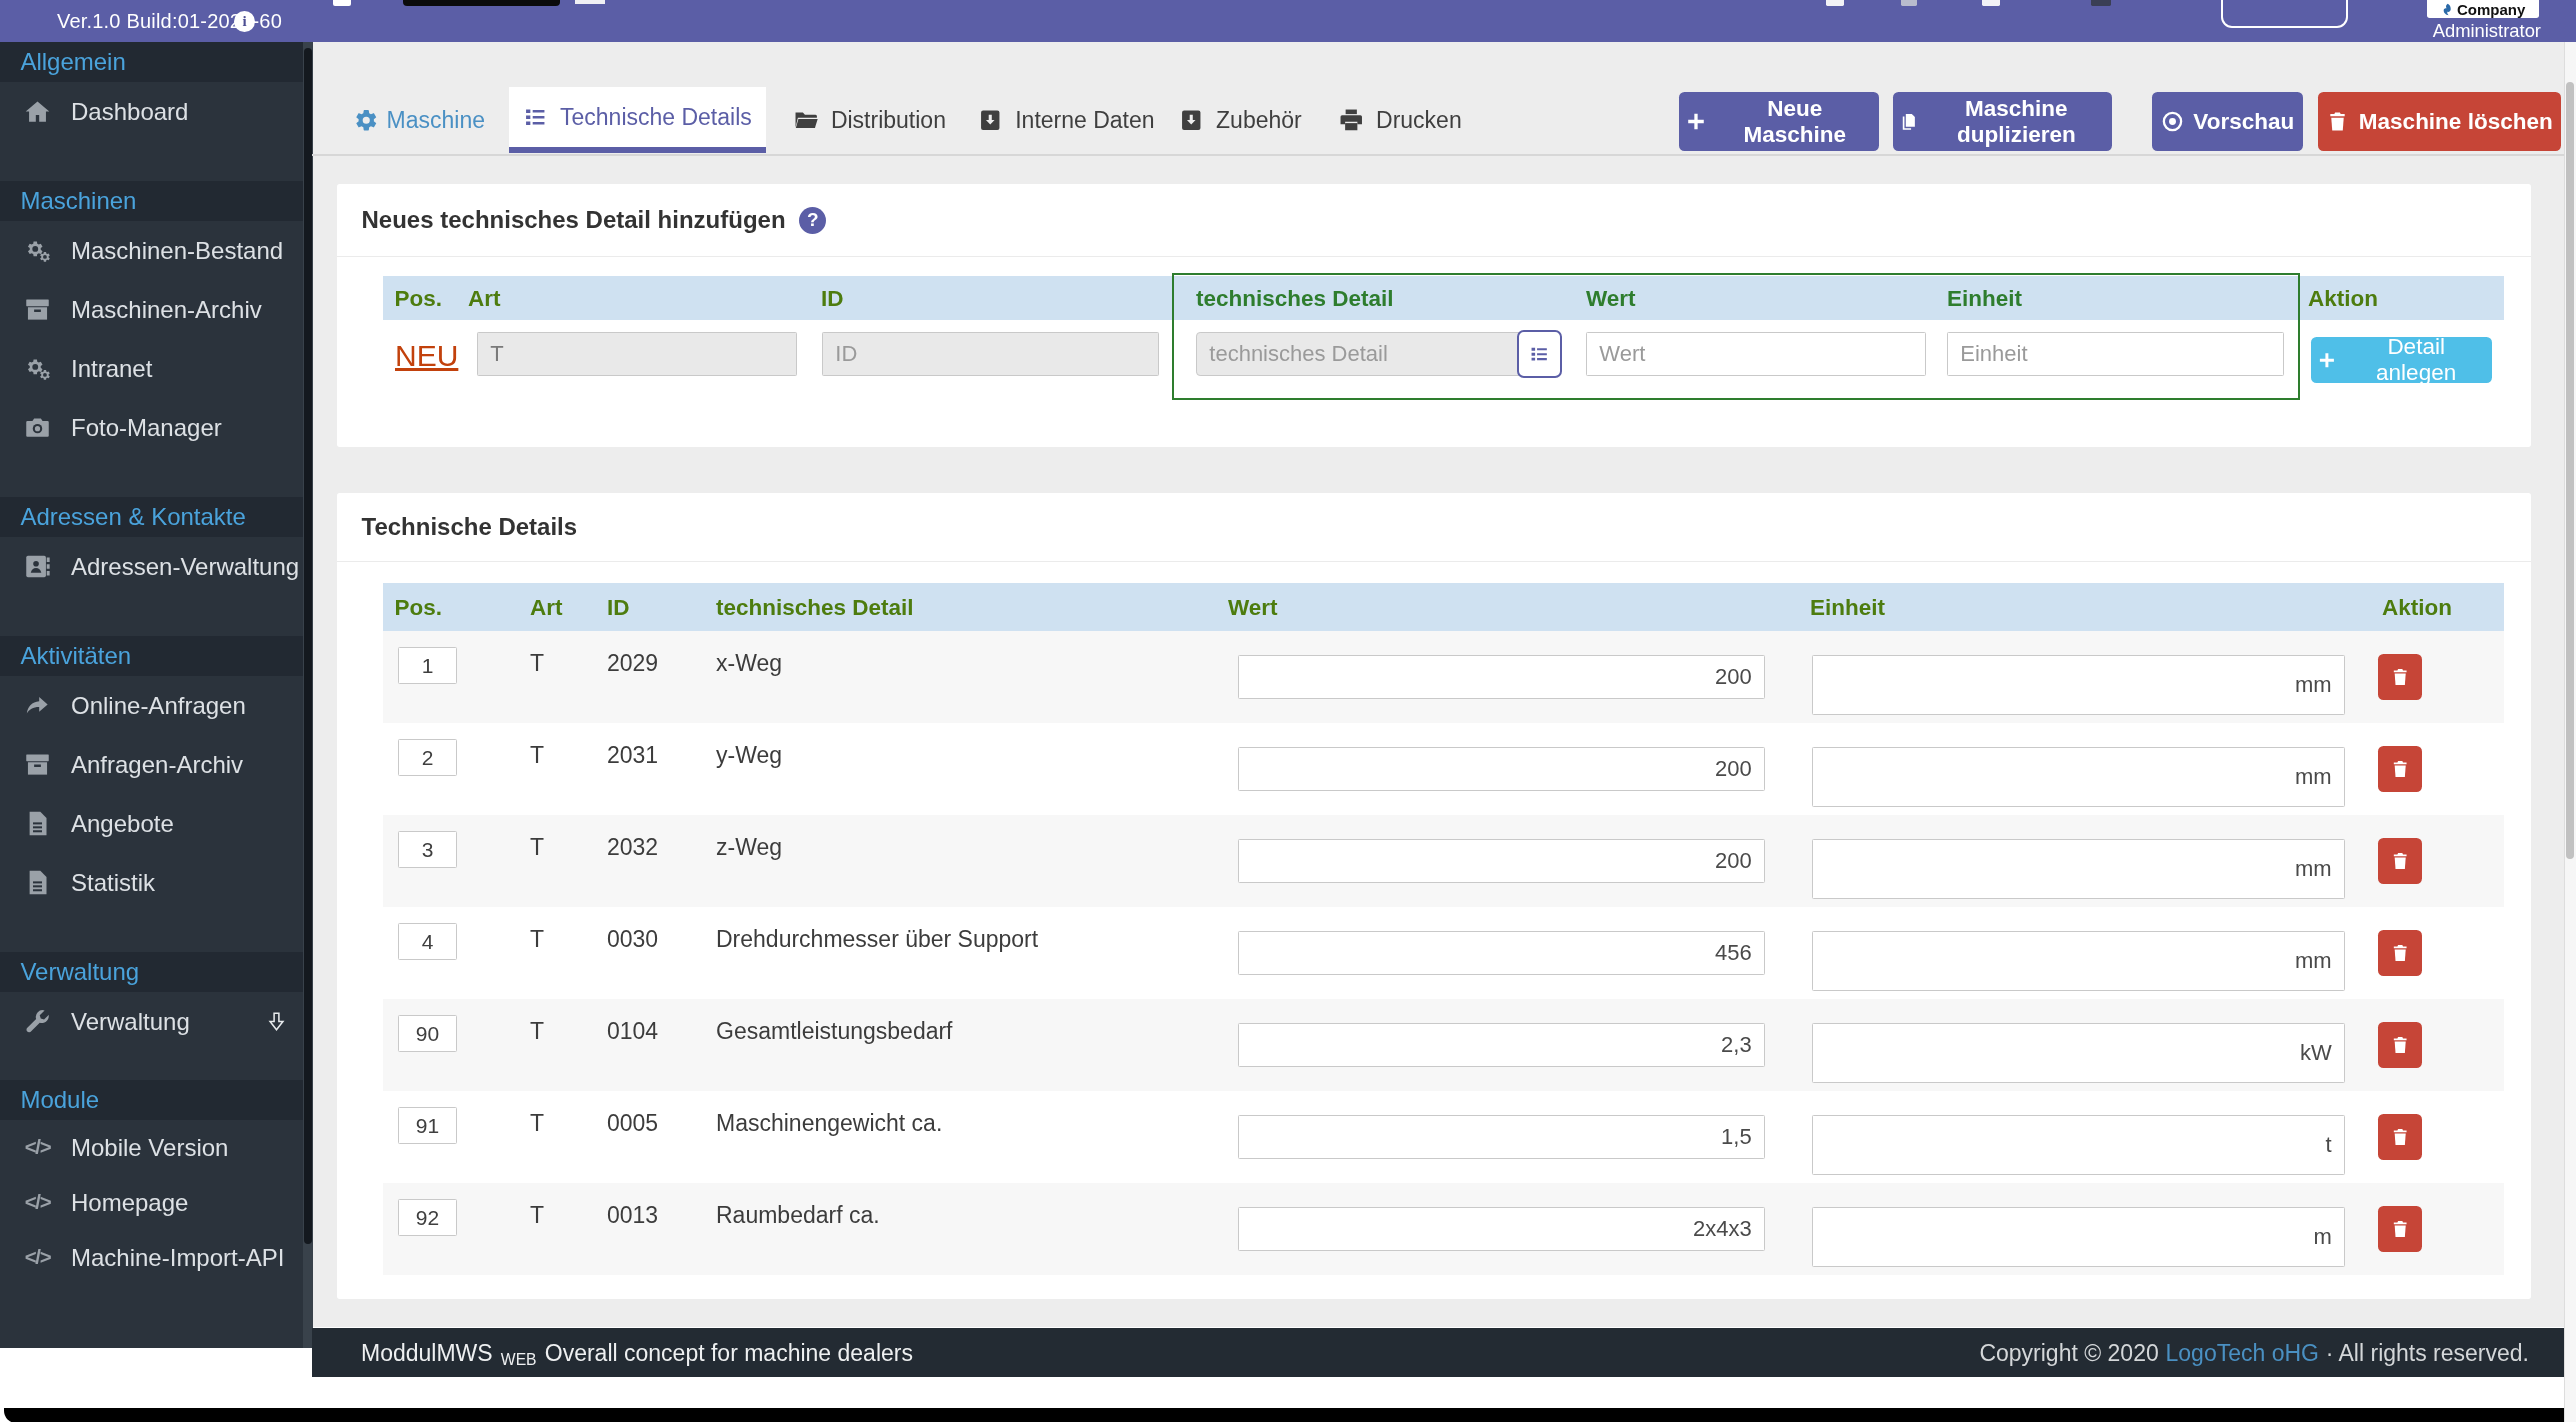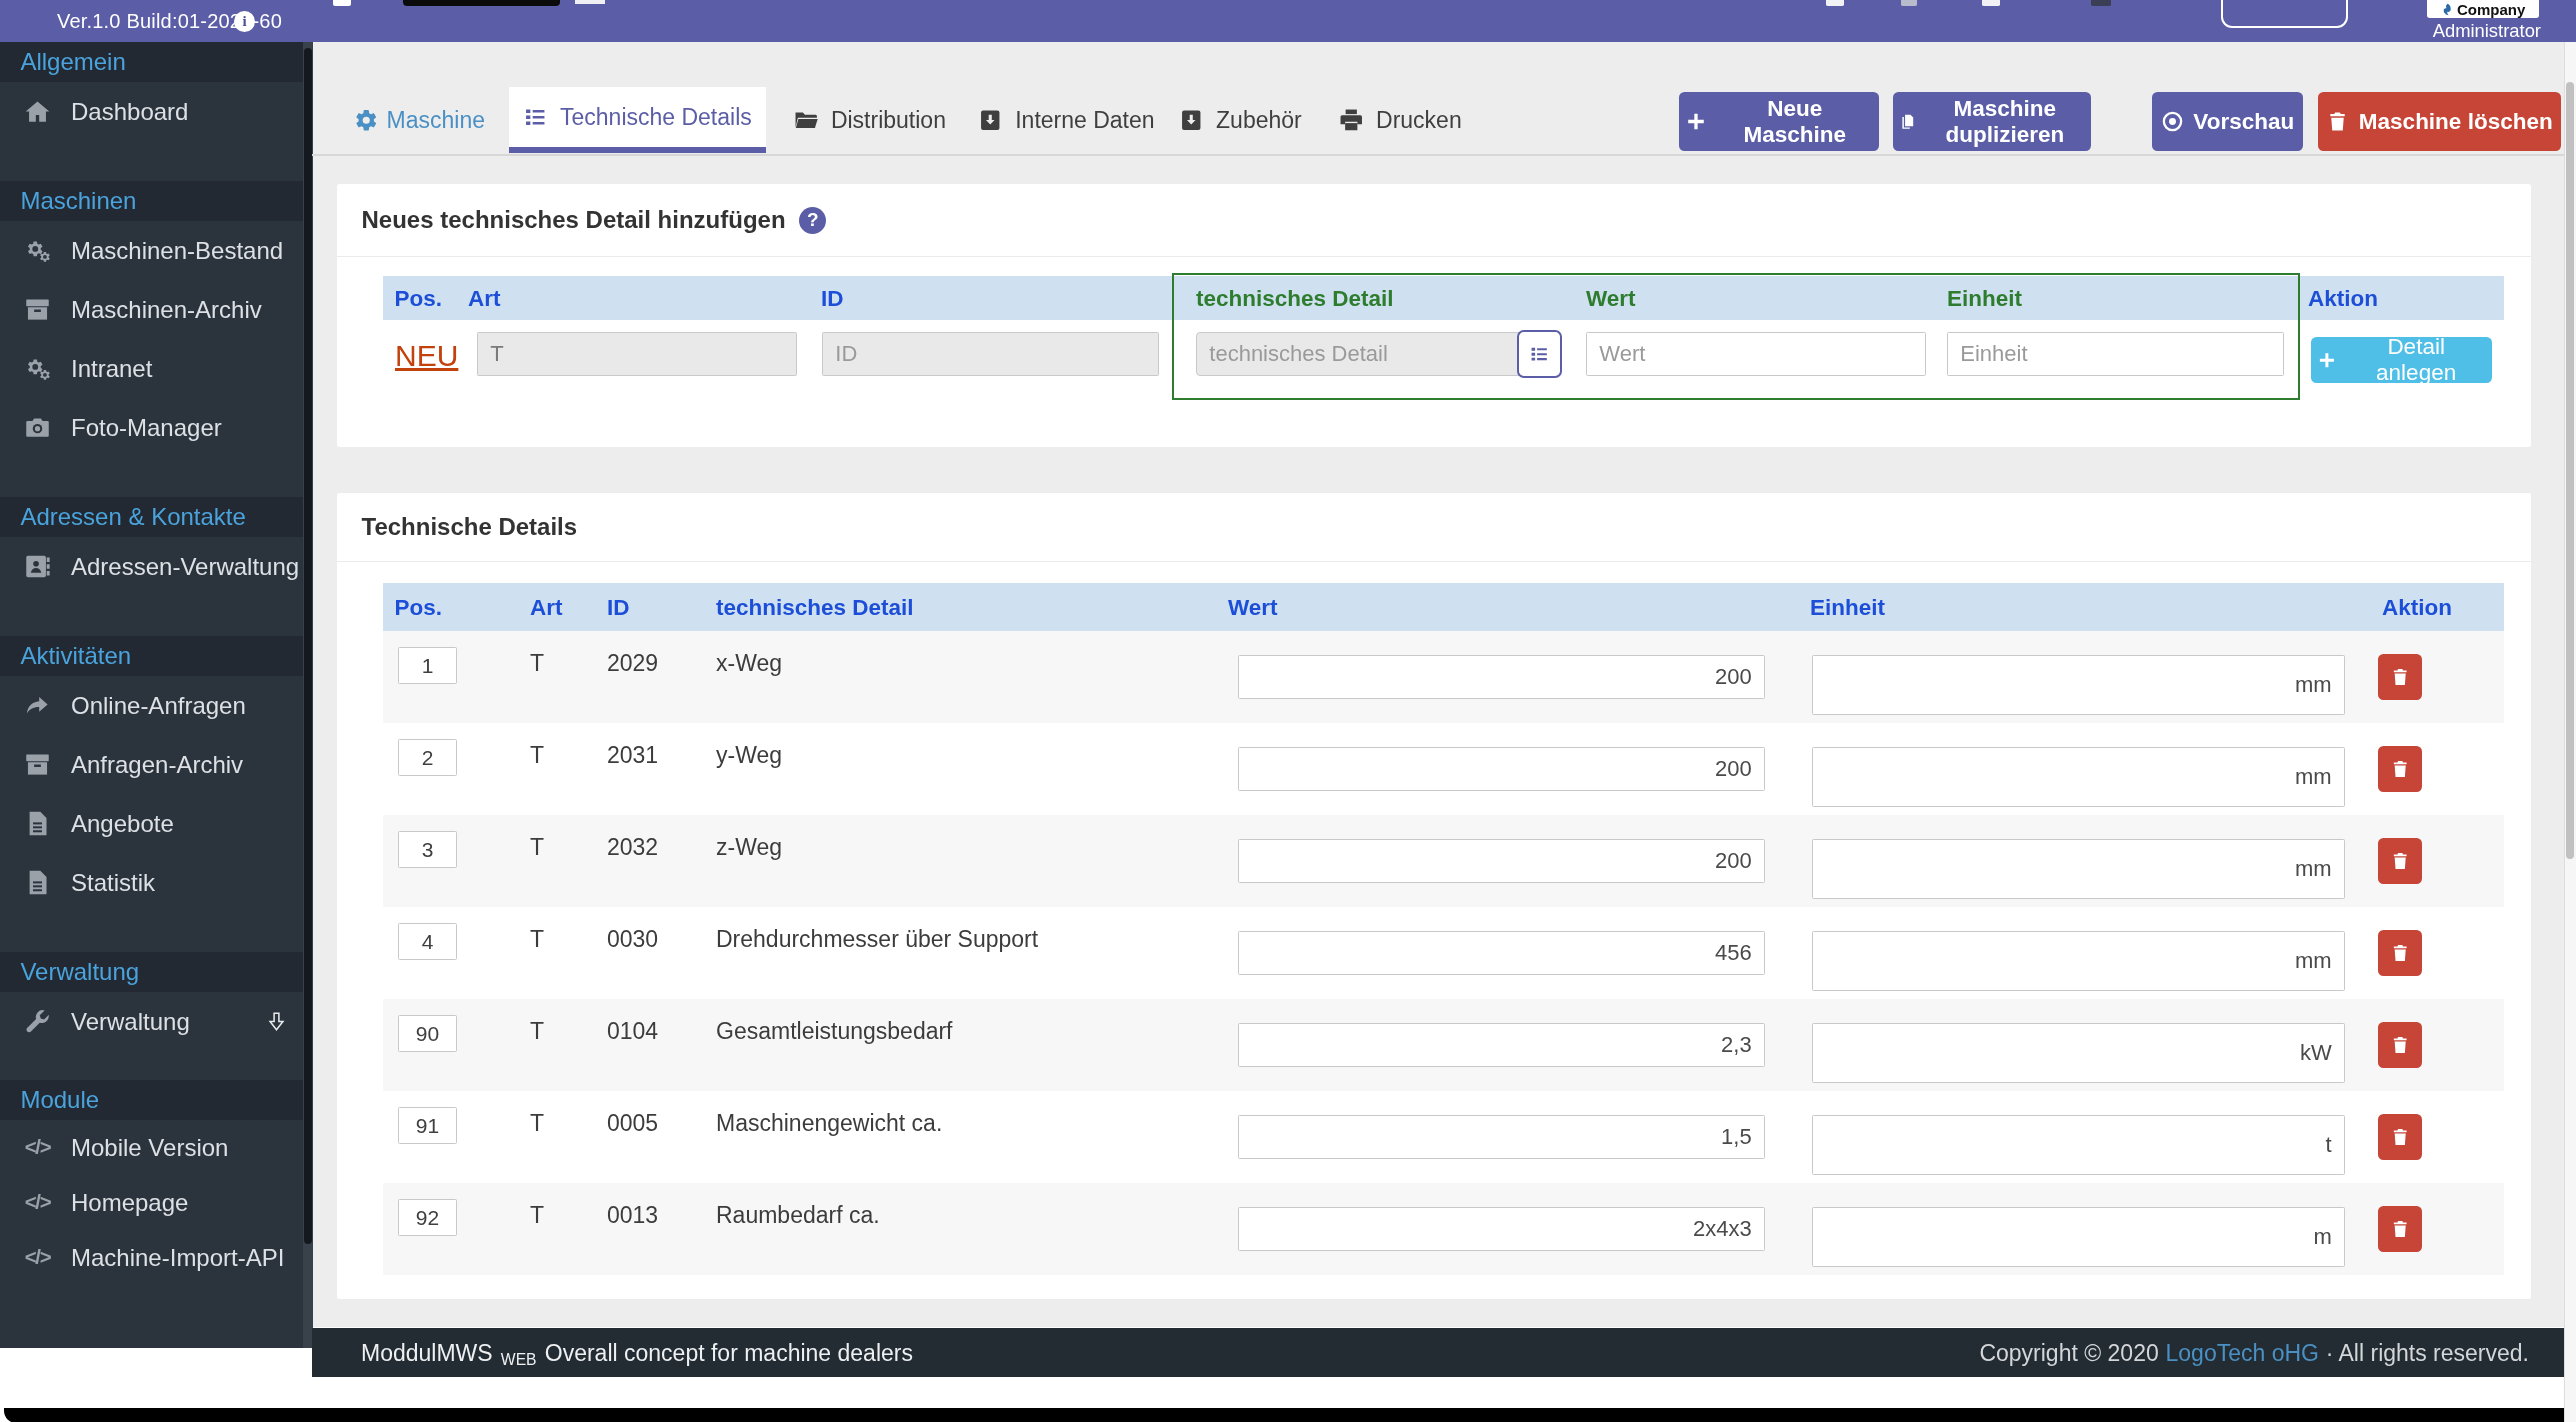--- a/index.html
+++ b/index.html
@@ -67,21 +67,21 @@
 
   
   .card{background:#ffffff;border-radius:2.7px;}
   .card-head{position:absolute;left:24.5px;top:0;height:72px;display:flex;align-items:center;gap:13.6px;
     font-size:24px;font-weight:bold;color:#333333;}
   .card-divider{position:absolute;left:0;width:100%;height:1.4px;background:#ebebeb;}
   .help-circle{width:27px;height:27px;border-radius:50%;background:#5b5ea6;color:#ffffff;
     font-size:19px;font-weight:bold;display:flex;align-items:center;justify-content:center;cursor:pointer;}
 
   .thead{position:absolute;background:#cfe1f1;}
-  .thlabel{position:absolute;font-size:22.5px;font-weight:bold;color:#1d4ed8;white-space:nowrap;}
+  .thlabel{position:absolute;font-size:22.5px;font-weight:bold;color:#4d7c0f;white-space:nowrap;}
   .thlabel.green{color:#2e7d2e;}
 
   input{font-family:"Liberation Sans",sans-serif;box-sizing:border-box;outline:none;}
   .inp{position:absolute;height:44px;border:1.4px solid #c9c9c9;border-radius:1.4px;font-size:22px;
     color:#4a4a4a;padding:0 12.3px;background:#ffffff;}
   .inp.gray{background:#e9e9e9;}
   .inp.right{text-align:right;}
   .inp::placeholder{color:#9a9a9a;}
 
   .green-overlay{position:absolute;border:2px solid #2e7d2e;pointer-events:none;}
@@ -349,21 +349,21 @@
   <span>Drucken</span>
 </div>
 
 <button class="abs tbtn purple" style="left:1679px;width:200px;">
   <svg viewBox="0 0 24 24" fill="#fff">
       <path d="M10.2 3.5h3.6v6.7h6.7v3.6h-6.7v6.7h-3.6v-6.7H3.5v-3.6h6.7z"></path>
     </svg>
   <span>Neue Maschine</span>
 </button>
 
-<button class="abs tbtn purple" style="left:1893px;width:198px;align-items:center;">
+<button class="abs tbtn purple" style="left:1893px;width:219px;align-items:center;">
   <svg viewBox="0 0 24 24" fill="#fff">
       <path d="M9 2h8l4 4v13H9z"></path>
       <path d="M5 5.5h2.2V21H16v1.8H5z"></path>
     </svg>
   <span>Maschine duplizieren</span>
 </button>
 
 <button class="abs tbtn purple" style="left:2152px;width:151px;">
   <svg viewBox="0 0 24 24" fill="none">
       <circle cx="12" cy="12" r="9" stroke="#fff" stroke-width="2.4"></circle>

